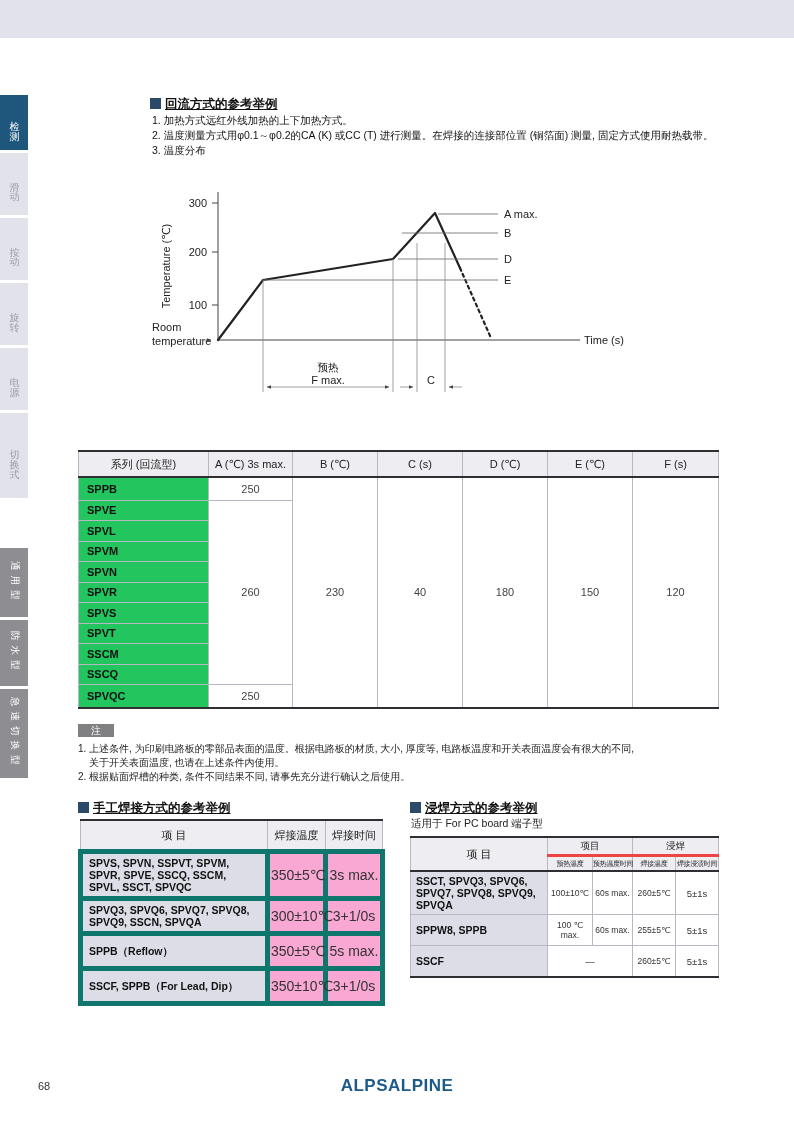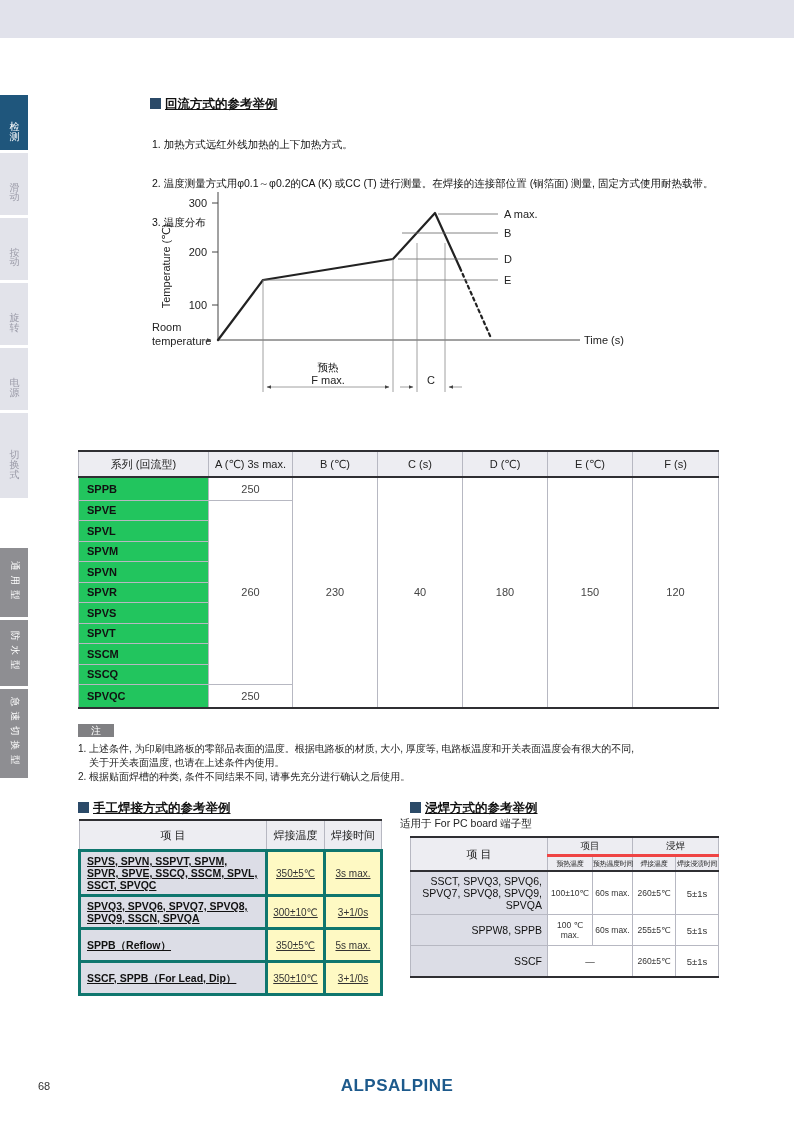--- a/index.html
+++ b/index.html
@@ -16,21 +16,21 @@
   .tab { position:absolute; left:0; width:28px; display:flex; align-items:center; justify-content:center; }
   .tab.g1 { background:#e2e3ea; color:#9b9ba8; }
   .tab.g1.active { background:#1f567c; color:#fff; }
   .tab.g2 { background:#8e8e92; color:#fff; }
   .tab span { writing-mode:vertical-rl; text-orientation:upright; font-size:10px; letter-spacing:10px; }
   .tab.g2 span { text-orientation:sideways; font-size:9.5px; letter-spacing:5px; }
 
   .sec-title { position:absolute; font-size:12.5px; font-weight:600; color:#111; white-space:nowrap;text-decoration:underline; }
   .sq { display:inline-block; width:11px; height:11px; background:#2b4a68; margin-right:4px; vertical-align:-1px; }
   .reflow-list { position:absolute; left:152px; top:113px; }
-  .reflow-list div { font-size:10.5px; line-height:14.8px; color:#111; white-space:nowrap;margin-top:24px; }
+  .reflow-list div { font-size:10.5px; line-height:14.8px; color:#111; white-space:nowrap; }
 
   
   .chart { position:absolute; left:150px; top:180px; }
   .chart text { font-family:"Liberation Sans","DejaVu Sans",sans-serif; font-size:11px; fill:#222; }
   .chart .cjk { font-size:10.5px; fill:#111; }
   .chart .end { text-anchor:end; }
   .chart .mid { text-anchor:middle; }
   .chart .axis { stroke:#444; stroke-width:1; }
   .chart .profile { stroke:#222; stroke-width:2.2; fill:none; stroke-linejoin:round; stroke-linecap:round; }
   .chart .dash { stroke-dasharray:3 3.5; }
@@ -50,38 +50,38 @@
   
   .note-badge { display:inline-block; width:36px; height:13px; background:#808083; color:#fff;
     font-size:10px; text-align:center; line-height:13px; }
   .note-lines { font-size:10px; color:#222; line-height:14px; margin-top:4px; }
   .note-lines .indent { padding-left:11px; }
 
   
   .ht { width:302px; border-top:2px solid #2f2f33; border-bottom:2px solid #2f2f33; }
   .ht th { background:#ededf2; font-weight:400; font-size:11px; color:#222;
     border:1px solid #b7b8c2; border-bottom:2px solid #2f2f33; height:26px; }
-  .ht td { border:3px solid #0f766e; height:24px;text-decoration:underline; }
+  .ht td { border:5px solid #0f766e; height:24px; }
   .ht td.ser { background:#dcdde6; font-weight:bold; font-size:10.5px; padding:3px 6px; line-height:12px; color:#111; }
-  .ht td.val { text-align:center; font-size:10px; color:#333; background:#fef9c3; }
+  .ht td.val { text-align:center; font-size:14px; color:#333; background:#f9a8d4; }
 
   
   .dt { width:308px; border-top:2px solid #2f2f33; border-bottom:2px solid #2f2f33; }
   .dt th { background:#ededf2; font-weight:400; color:#222; border:1px solid #b7b8c2; }
   .dt th.item { font-size:11px; }
   .dt th.grp { font-size:9.5px; height:14px; border-bottom:3px solid #ef4444; }
   .dt th.sub { font-size:7px; height:13px; white-space:nowrap; letter-spacing:-0.3px;
     border-bottom:2px solid #2f2f33; padding:0; }
   .dt th.item { border-bottom:2px solid #2f2f33; }
   .dt td { border:1px solid #b7b8c2; height:24px; }
-  .dt td.ser { background:#dcdde6; font-weight:normal; font-size:10.5px; padding:3px 5px; line-height:12px; color:#111;text-align:right; }
+  .dt td.ser { background:#dcdde6; font-weight:bold; font-size:10.5px; padding:3px 5px; line-height:12px; color:#111; }
   .dt td.val { text-align:center; color:#333; background:#fff; }
   .dt td.sm { font-size:8.5px; }
   .dt td.md { font-size:9.5px; }
-  .dip-sub { position:absolute; left:400px; top:817px; font-size:10.5px; color:#222; }
+  .dip-sub { position:absolute; left:411px; top:817px; font-size:10.5px; color:#222; }
 
   
   .pageno { position:absolute; left:38px; top:1080px; font-size:11px; color:#333; }
   .logo { position:absolute; left:0; top:1076px; width:794px; text-align:center;
     font-size:17px; font-weight:800; color:#1d5a8c; letter-spacing:0.5px; }
 </style>
 </head>
 <body>
 
 <div class="page">

